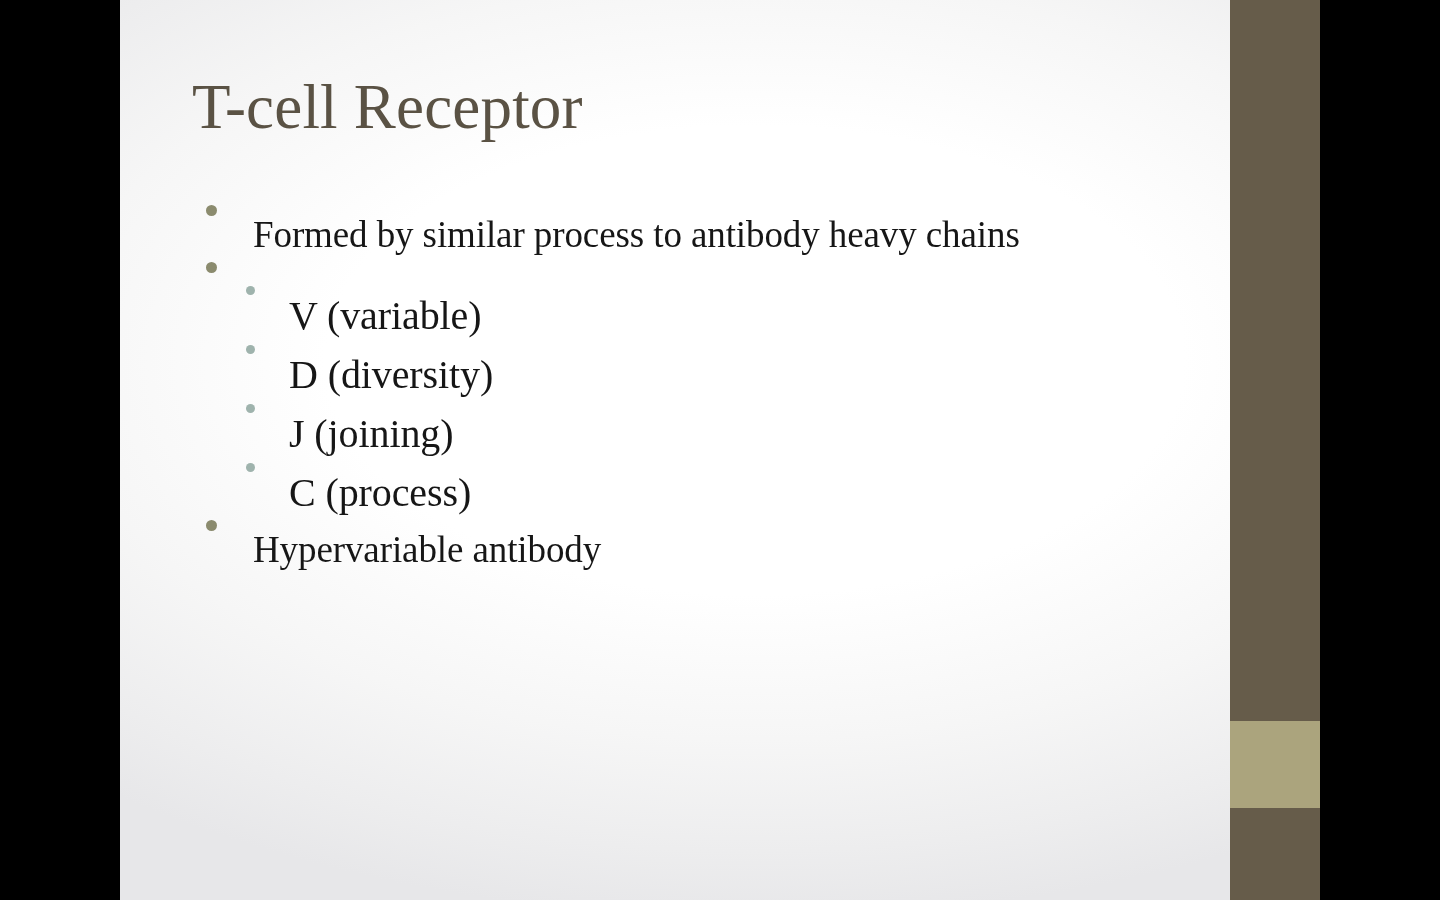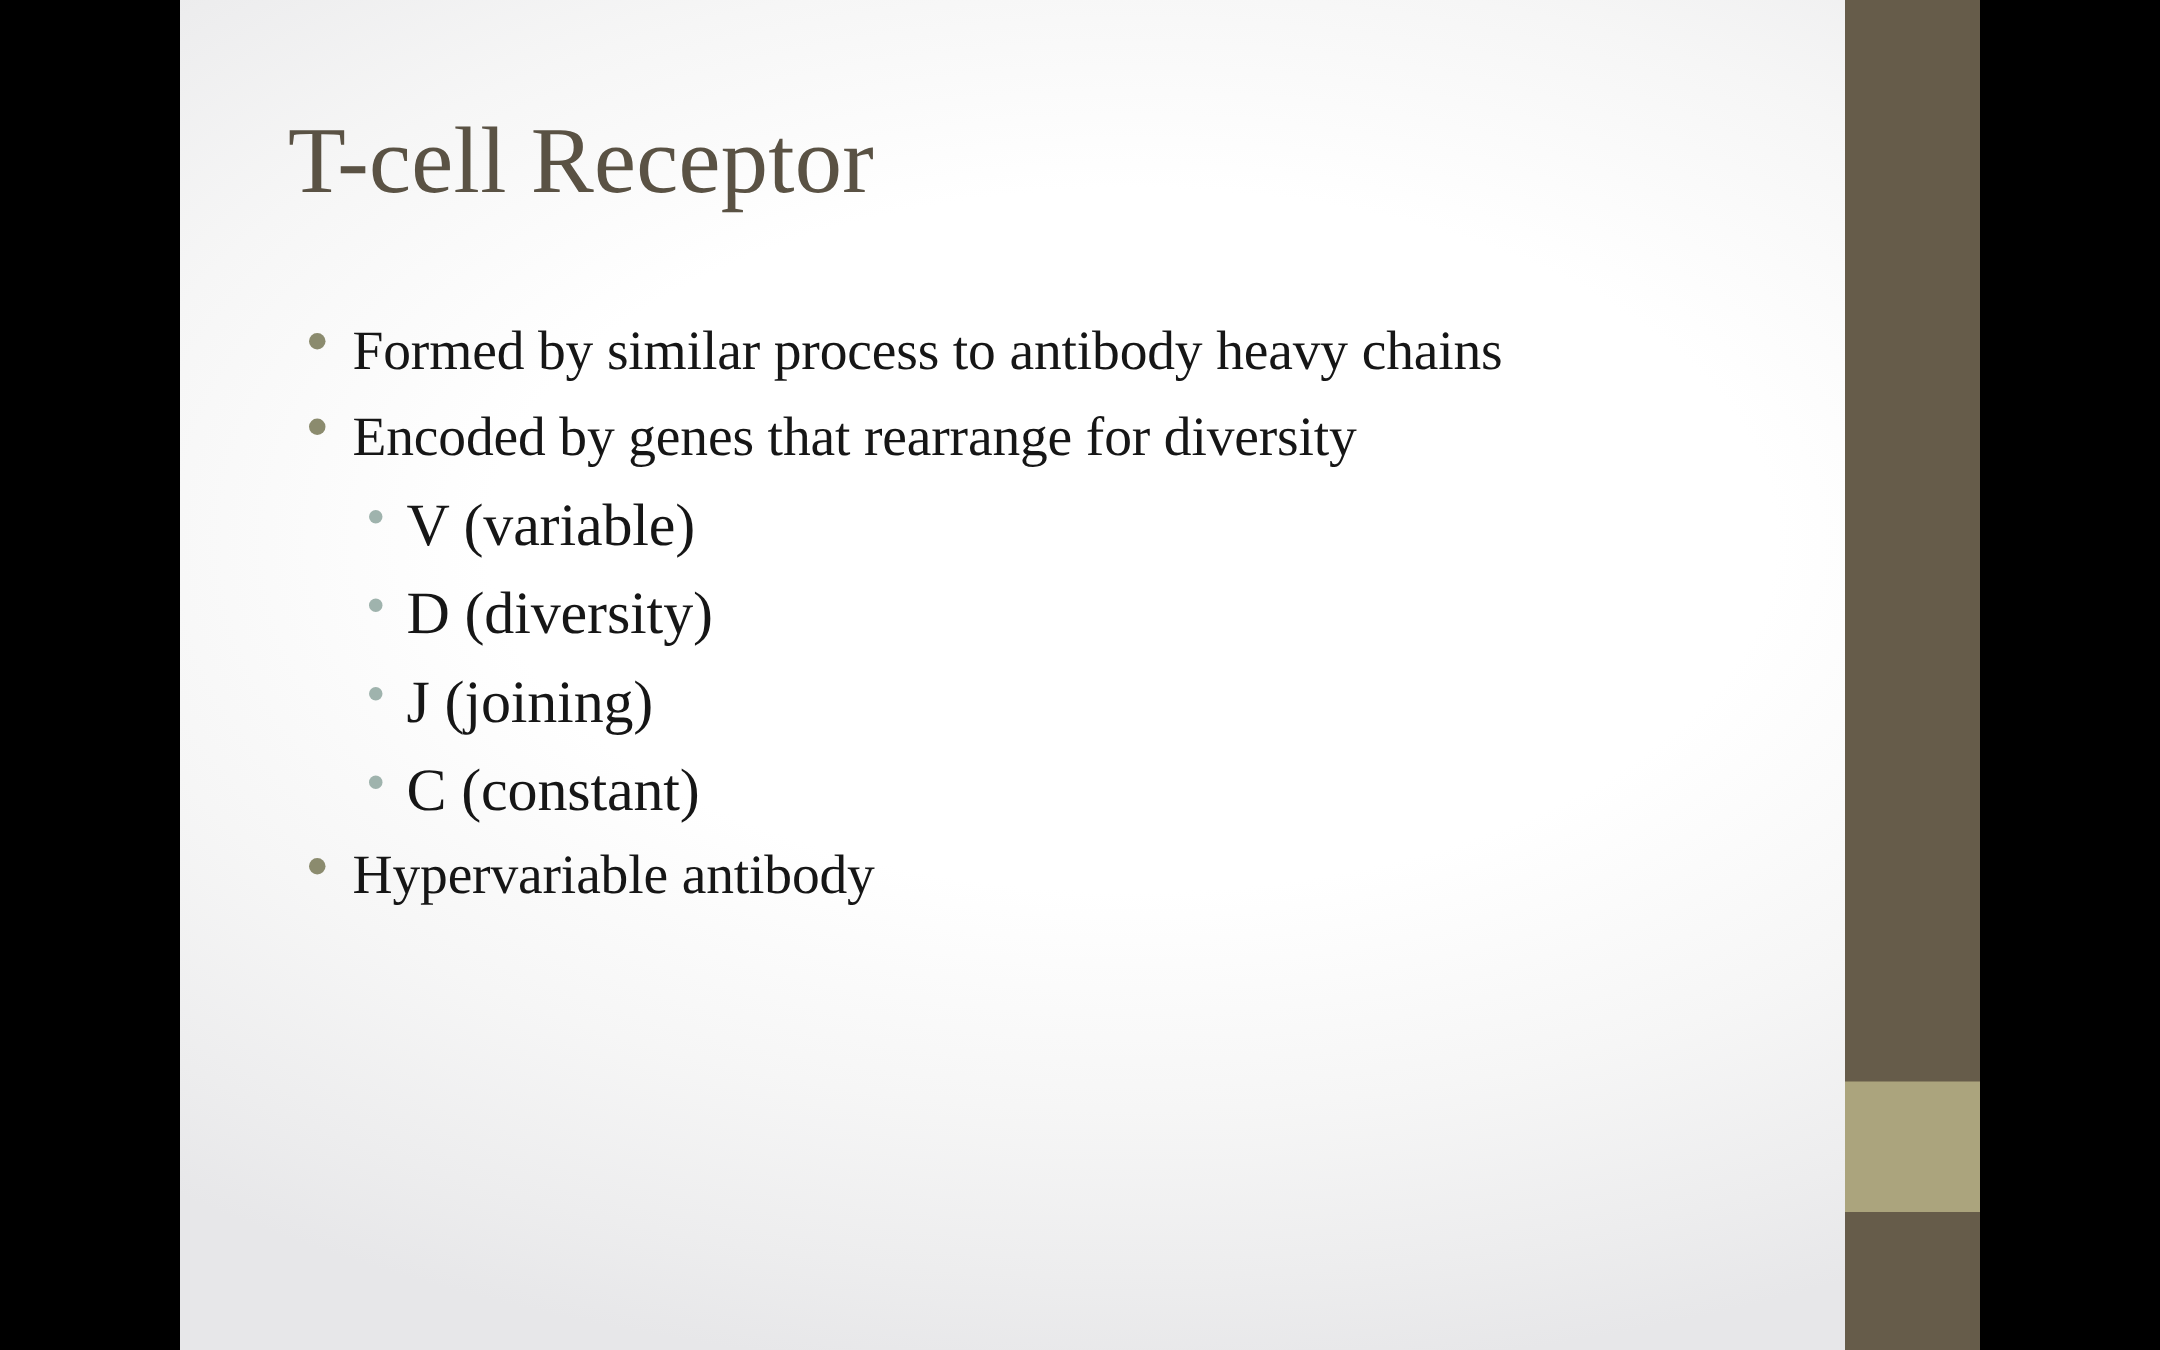--- a/index.html
+++ b/index.html
@@ -80,22 +80,23 @@
   
   .body-block {
     position: absolute;
     left: 72px;
     top: 212px;
     width: 1080px;
   }
 
   .bullet-row {
     display: flex;
-    align-items: center;
+    align-items: flex-start;
     white-space: nowrap;
+    gap: 18px;
   }
 
   
   .bullet-row.lvl1 {
     padding-left: 14px;
     margin-bottom: 12px;
   }
   .bullet-row.lvl1 .dot {
     flex: 0 0 auto;
     width: 11px;
@@ -174,41 +175,40 @@
 
     <div class="body-block">
 
       <div class="bullet-row lvl1">
         <span class="dot"></span>
         <span class="txt">Formed by similar process to antibody heavy chains</span>
       </div>
 
       <div class="bullet-row lvl1">
         <span class="dot"></span>
-        <span class="txt">Encoded by genes that rearrange for diversity</span>
       </div>
 
       <div class="bullet-row lvl2">
         <span class="dot"></span>
         <span class="txt">V (variable)</span>
       </div>
 
       <div class="bullet-row lvl2">
         <span class="dot"></span>
         <span class="txt">D (diversity)</span>
       </div>
 
       <div class="bullet-row lvl2">
         <span class="dot"></span>
         <span class="txt">J (joining)</span>
       </div>
 
       <div class="bullet-row lvl2">
         <span class="dot"></span>
-        <span class="txt">C (constant)</span>
+        <span class="txt">C (process)</span>
       </div>
 
       <div class="bullet-row lvl1 gap-before">
         <span class="dot"></span>
         <span class="txt">Hypervariable antibody</span>
       </div>
 
     </div>
 
     <div class="deco-bar"></div>

